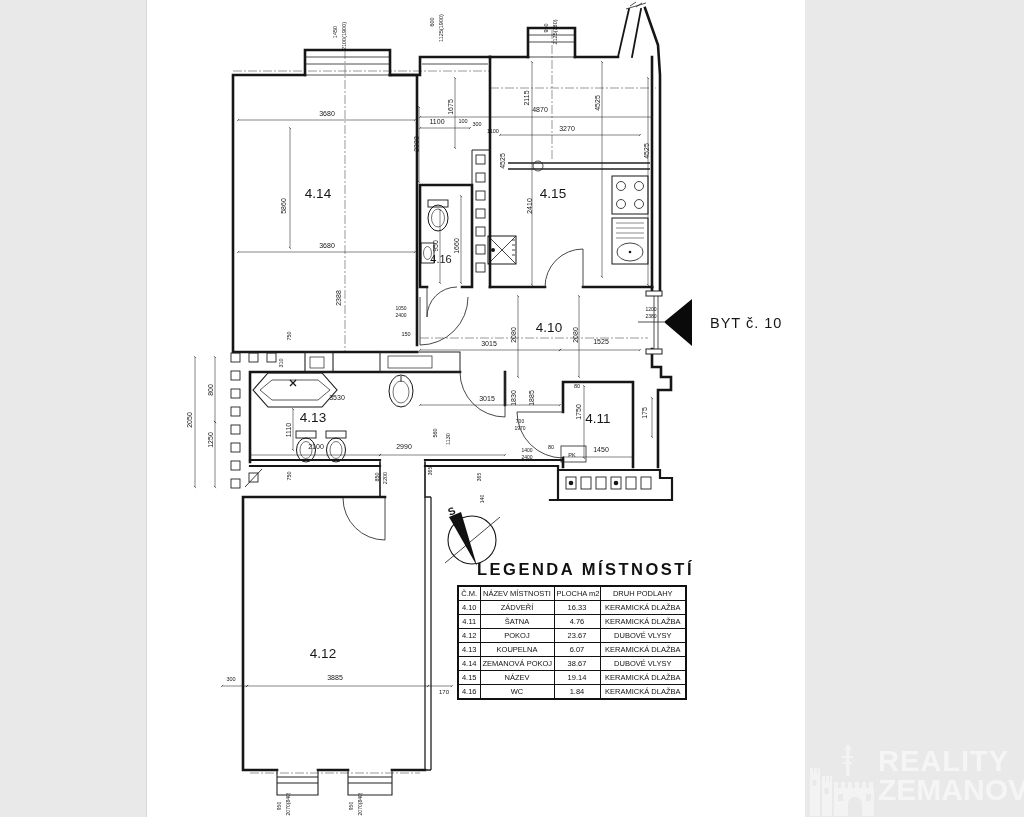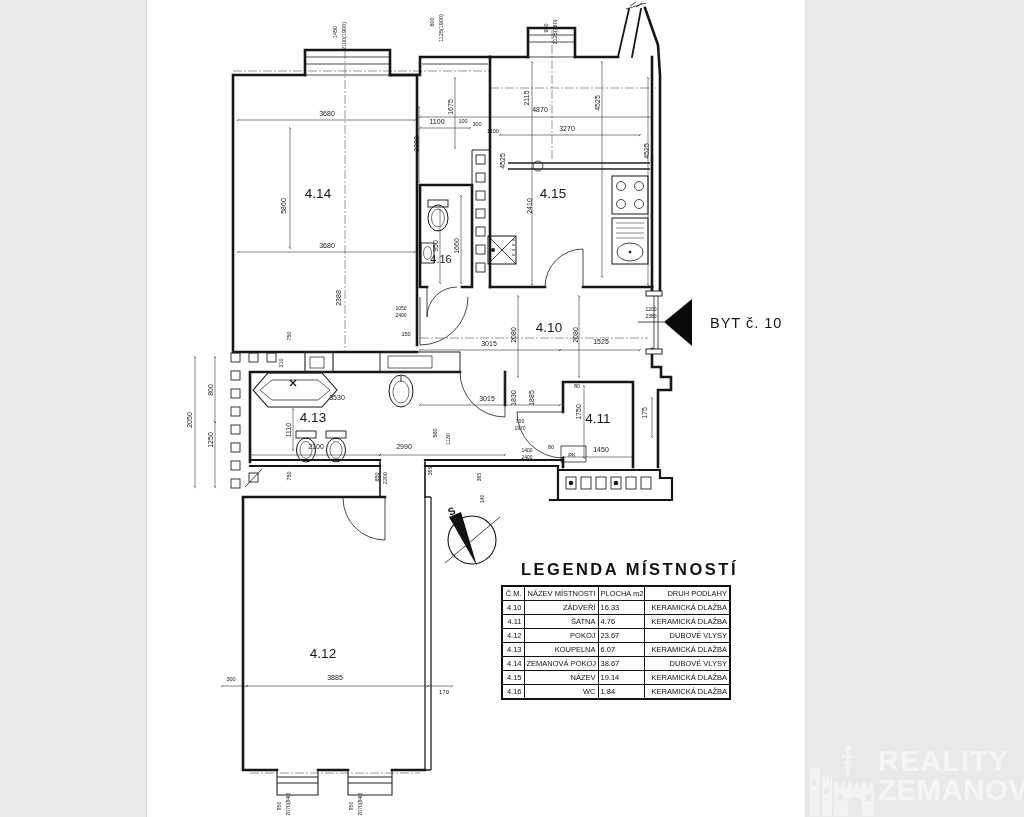--- a/index.html
+++ b/index.html
@@ -2,26 +2,26 @@
 <html><head>
 <meta charset="utf-8">
 <style>
   html,body{margin:0;padding:0;background:#e9e9e9;}
   .page{position:relative;width:1024px;height:817px;overflow:hidden;
         font-family:"Liberation Sans",sans-serif;background:#e9e9e9;}
   .paper{position:absolute;left:146px;top:0;width:658px;height:817px;background:#ffffff;
          border-left:1px solid #d9d9d9;}
   .plan-svg{position:absolute;left:0;top:0;}
   
-  .legend{position:absolute;left:501px;top:560px;width:230px;color:#111;}
+  .legend{position:absolute;left:457px;top:560px;width:230px;color:#111;}
   .legend-title{font-size:16.5px;font-weight:600;letter-spacing:2.5px;margin:0 0 6px 20px;white-space:nowrap;}
   table.leg{border-collapse:collapse;width:228px;table-layout:fixed;border:2px solid #111;}
   table.leg th,table.leg td{border:1px solid #111;font-size:7.5px;font-weight:normal;
-      padding:1px 2px;height:11px;white-space:nowrap;overflow:hidden;color:#111;text-align:right;}
-  table.leg td.num{text-align:left;}
+      padding:1px 2px;height:11px;white-space:nowrap;overflow:hidden;color:#111;text-align:center;}
+  table.leg td.num{text-align:center;}
   
   .watermark{position:absolute;left:806px;top:742px;width:218px;height:75px;color:#f5f5f5;}
   .wm-text{position:absolute;left:72px;top:6px;line-height:0.95;font-weight:700;}
   .wm-line1{font-size:29px;letter-spacing:1px;display:block;}
   .wm-line2{font-size:30px;letter-spacing:0px;display:block;}
   .wm-logo{position:absolute;left:2px;top:2px;}
   text{fill:#161616;}
 </style>
 </head>
 <body>

